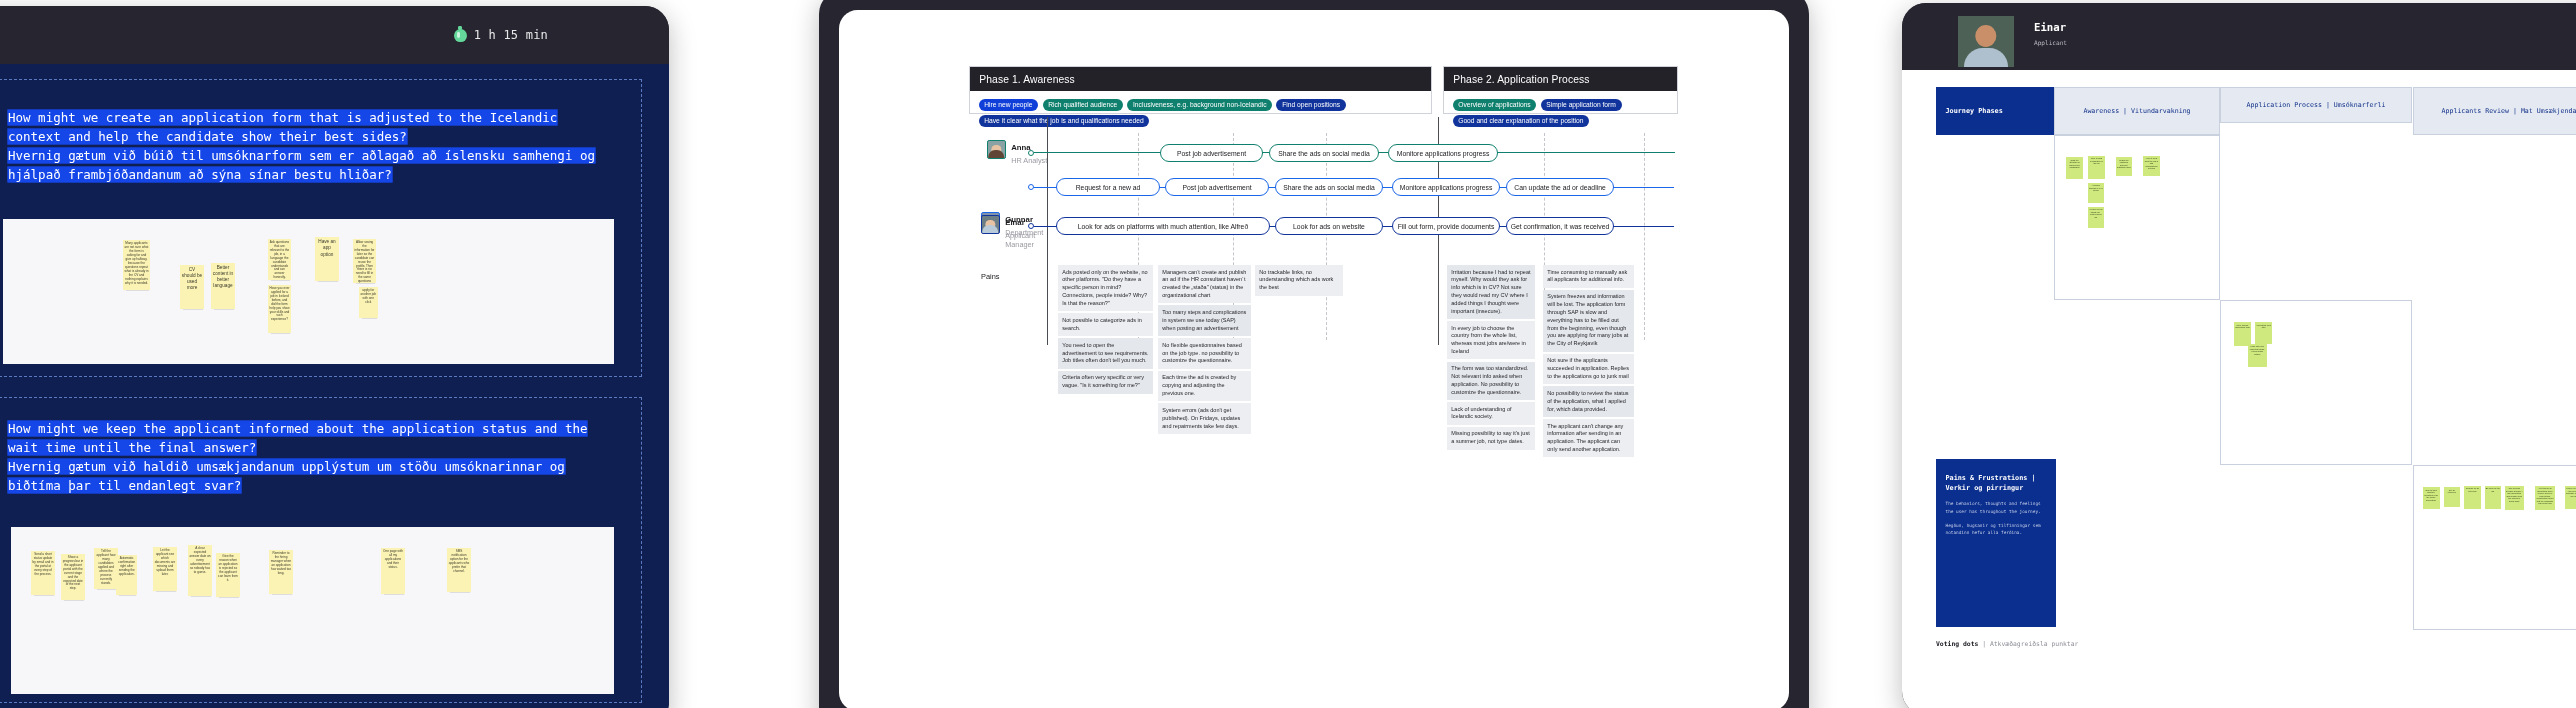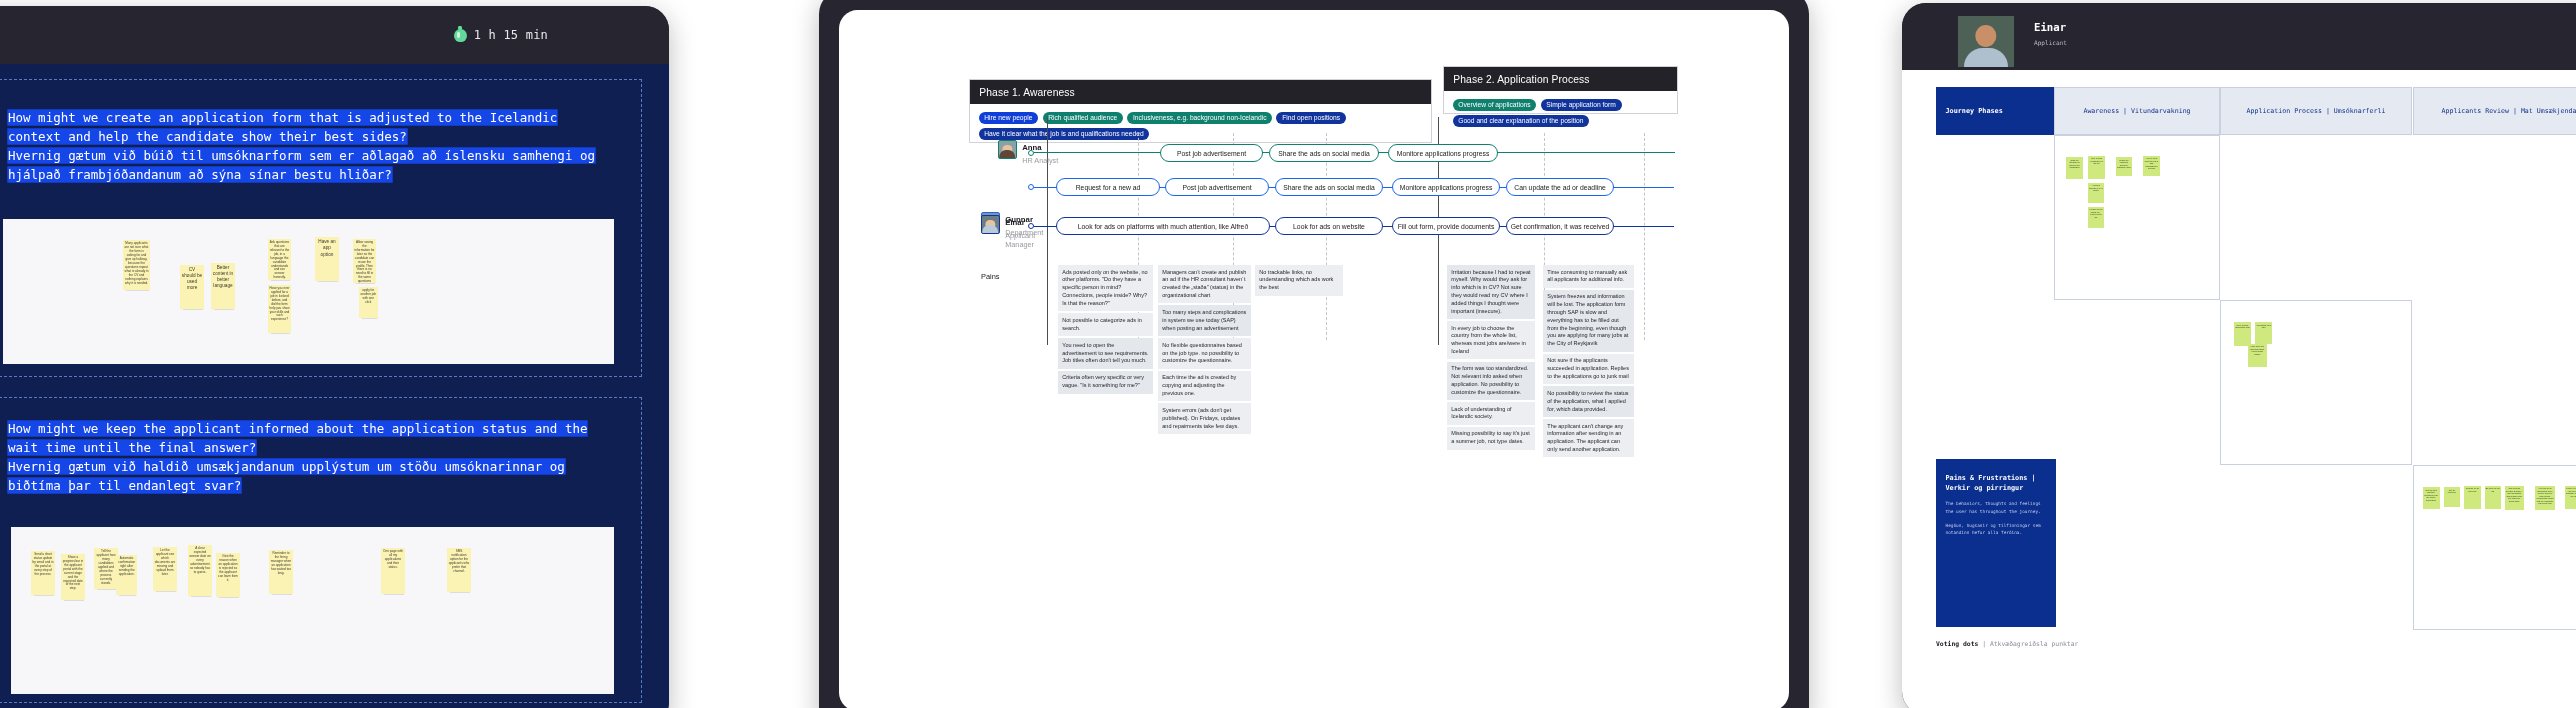--- a/index.html
+++ b/index.html
@@ -223,21 +223,21 @@
         <div class="note" style="left:258px; top:23px; width:24px; height:44px;">Reminder to the hiring manager when an application has waited too long.</div>
         <div class="note" style="left:370px; top:21.4px; width:24px; height:46px;">One page with all my applications and their status.</div>
         <div class="note" style="left:436px; top:21.4px; width:24px; height:44px;">SMS notification option for the applicants who prefer that channel.</div>
       </div>
     </div>
   </div>
 
   <div class="device" id="panel2">
     <div class="sheet">
 
-      <div class="phase" style="left:130px; top:69px; width:463px; height:64px;text-align:center;">
+      <div class="phase" style="left:130px; top:56px; width:463px; height:48px;text-align:center;">
         <div class="phase-head">Phase 1. Awareness</div>
         <div class="pill-wrap">
           <span class="pill blue">Hire new people</span>
           <span class="pill teal">Rich qualified audience</span>
           <span class="pill teal">Inclusiveness, e.g. background non-Icelandic</span>
           <span class="pill navy">Find open positions</span>
           <span class="pill navy">Have it clear what the job is and qualifications needed</span>
         </div>
       </div>
 
@@ -252,21 +252,21 @@
 
       <div class="vrule" style="left:208px; top:107px; height:228px;"></div>
       <div class="vrule" style="left:599px; top:107px; height:228px;"></div>
 
       <div class="vdash" style="left:299px; top:123px; height:207px;"></div>
       <div class="vdash" style="left:394px; top:123px; height:207px;"></div>
       <div class="vdash" style="left:487px; top:123px; height:207px;"></div>
       <div class="vdash" style="left:705px; top:123px; height:207px;"></div>
       <div class="vdash" style="left:805px; top:123px; height:207px;"></div>
 
-      <div class="persona" style="left:159px; top:130px;">
+      <div class="persona" style="left:148px; top:130px;">
         <span class="avatar a1">
             <span class="face"></span>
             <span class="body"></span>
           </span>
         <span>
           <span class="p-name">Anna</span><br>
           <span class="p-role">HR Analyst</span>
         </span>
       </div>
       <div class="persona" style="left:142px; top:162px;margin-top:40px;">
@@ -376,21 +376,21 @@
 
     <div class="body3">
       <div class="grid">
 
         <div class="gcell grow-label" style="left:0; top:0; width:118px; height:48px; display:flex; align-items:center; padding:0 8.5px;">
           <span class="t">Journey Phases</span>
         </div>
         <div class="gcell ghead" style="left:118px; top:0; width:166px; height:48px;">
           <span>Awareness | Vitundarvakning</span>
         </div>
-        <div class="gcell ghead" style="left:284px; top:0; width:192px; height:48px;">
+        <div class="gcell ghead" style="left:284px; top:0; width:192px; height:36px;">
           <span>Application Process | Umsóknarferli</span>
         </div>
         <div class="gcell ghead" style="left:477px; top:0; width:192px; height:48px;">
           <span>Applicants Review | Mat Umsækjenda</span>
         </div>
 
         <div class="gcell gbody" style="left:118px; top:48px; width:166px; height:165px;">
           <div class="mini green" style="left:11.4px; top:21.4px; width:16.4px; height:21.4px;">Grab the attention of prospective candidates</div>
           <div class="mini green" style="left:33px; top:20px; width:17px; height:23px;">Give a good explanation of the job</div>
           <div class="mini green" style="left:61px; top:21.4px; width:15.7px; height:18.5px;">search for positions different platforms used</div>

